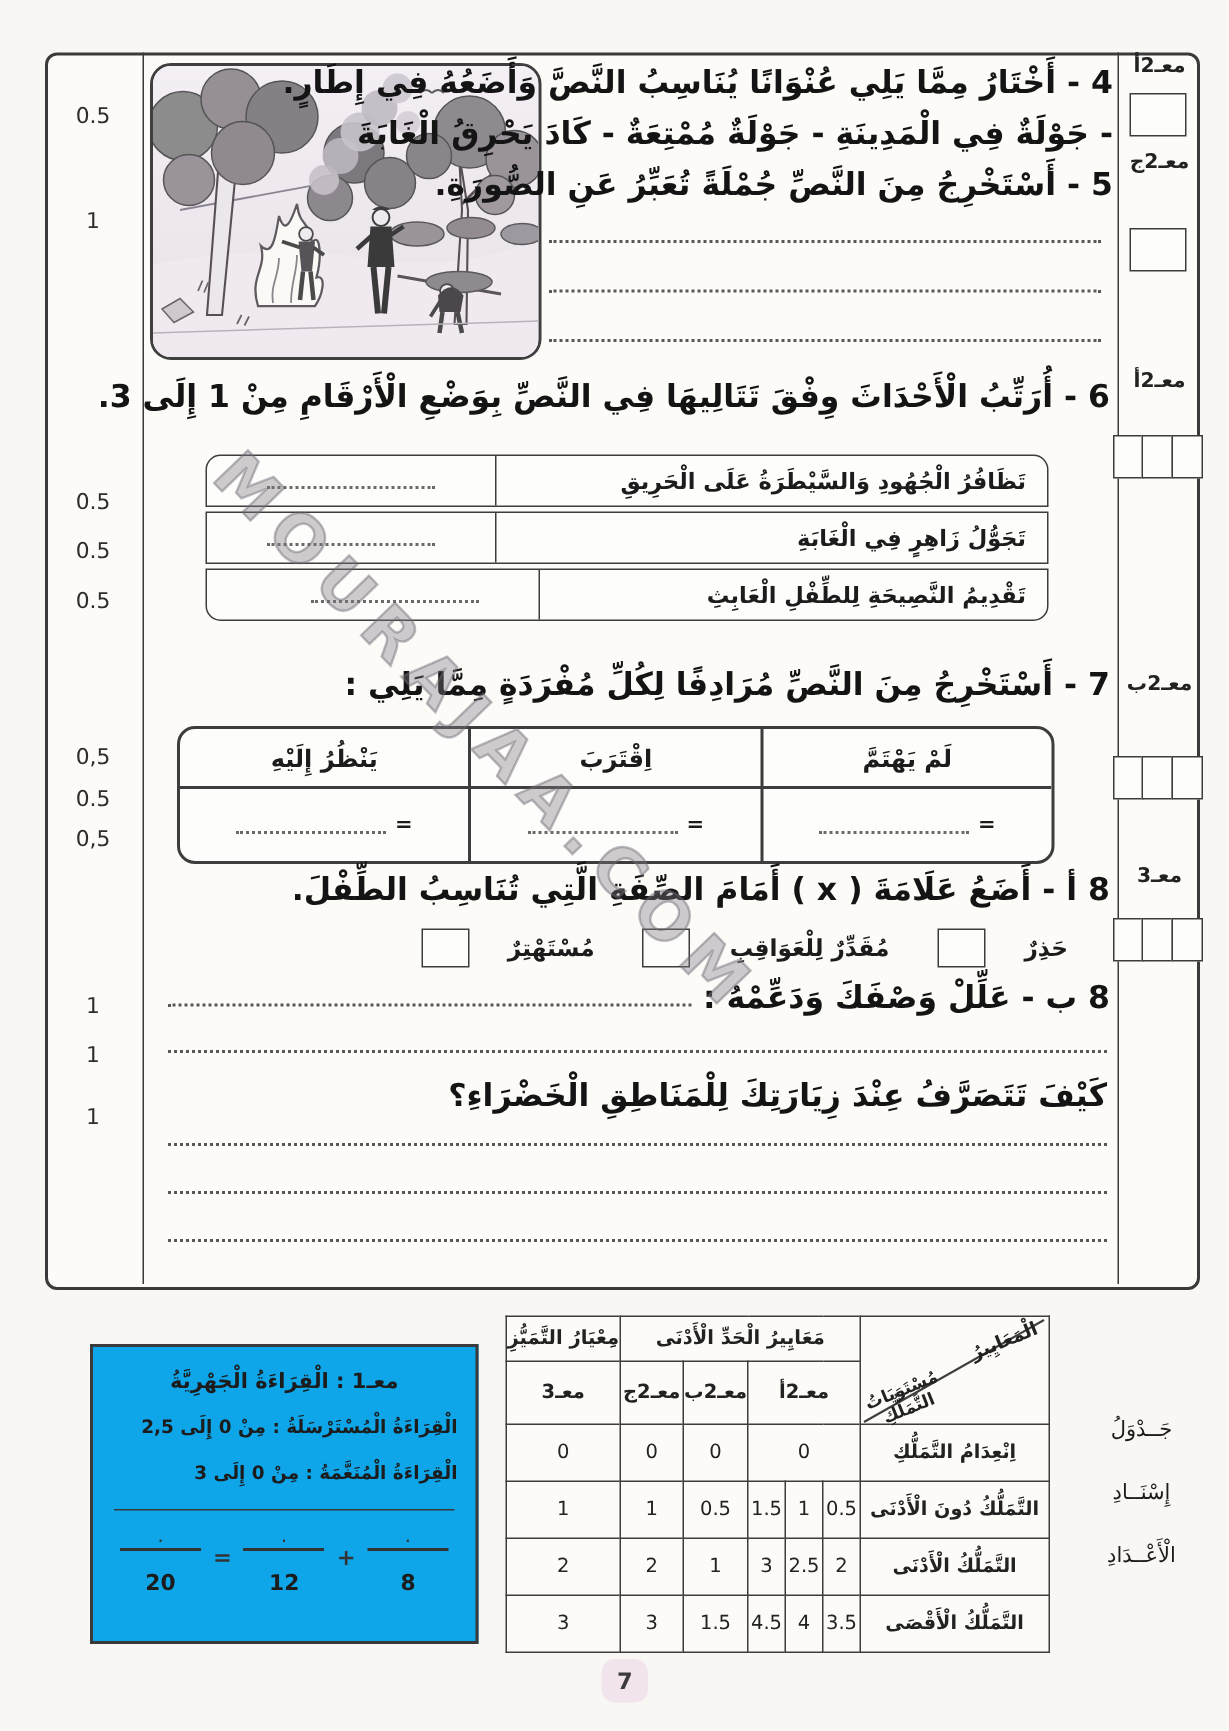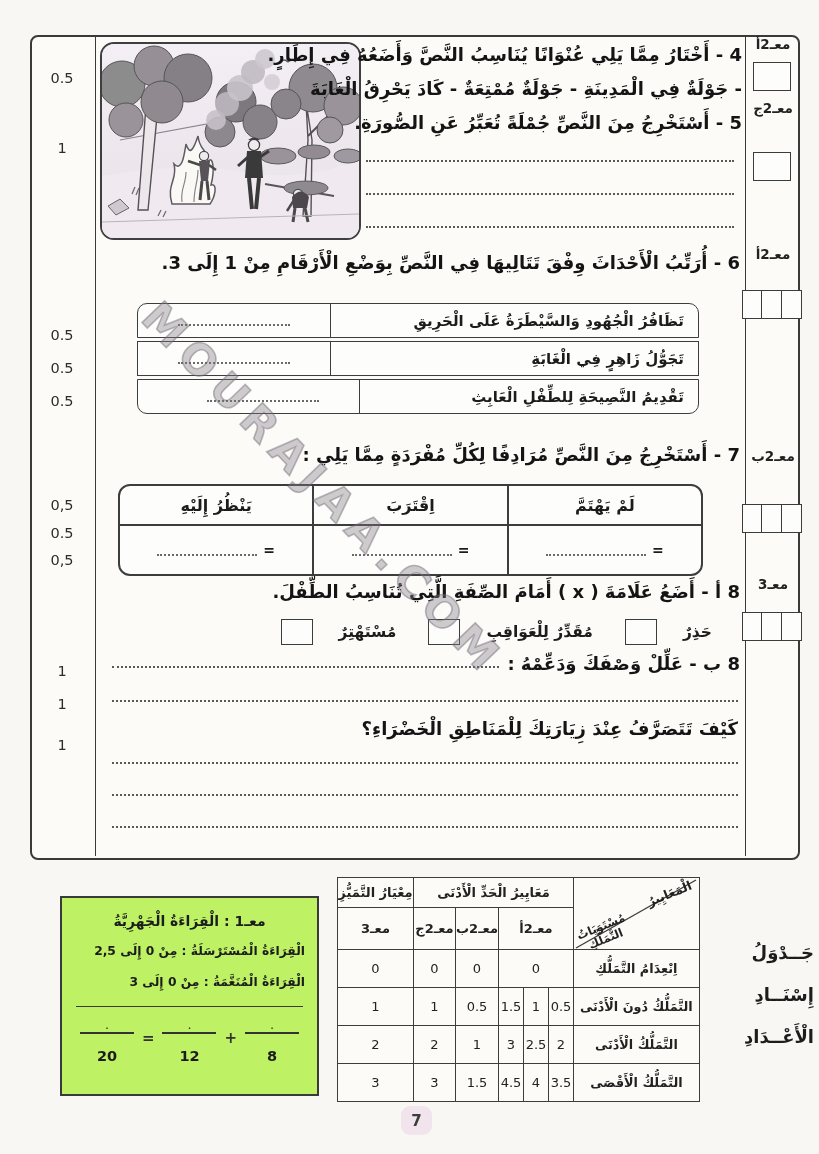--- a/index.html
+++ b/index.html
@@ -10,21 +10,21 @@
   .frame{left:30px;top:35px;width:766px;height:821px;border:2.4px solid #3a3a3a;border-radius:8px;background:#fcfbf8;}
   .vline{width:0;border-left:1.8px solid #3a3a3a;}
   
   .score{width:44px;text-align:center;font-size:14.5px;color:#2d2d2d;}
   
   .crit-label{font-size:13.5px;font-weight:700;direction:rtl;text-align:center;color:#222;white-space:nowrap;}
   .box1{border:1.8px solid #3c3c3c;background:#fdfdfb;}
   .tripbox{display:flex;}
   .tripbox span{width:19px;height:27px;border:1.8px solid #3c3c3c;margin-left:-1.8px;background:#fdfdfb;}
   
-  .q{direction:rtl;text-align:right;font-weight:700;font-size:18px;color:#141414;white-space:nowrap;}
+  .q{direction:rtl;text-align:right;font-weight:700;font-size:21px;color:#141414;white-space:nowrap;}
   .q45{line-height:34px;}
   .dotline{border-bottom:2.4px dotted #585858;height:0;}
   
   .q6tbl{display:flex;flex-direction:column;row-gap:3px;}
   .q6row{display:flex;direction:rtl;border:1.9px solid #3d3d3d;height:33px;align-items:center;background:#fdfdfb;}
   .q6row:first-child{border-radius:10px 10px 0 0;}
   .q6row:last-child{border-radius:0 0 10px 10px;padding-left:29px;}
   .q6row .txt{flex:1;padding:0 14px;font-weight:700;font-size:15px;white-space:nowrap;}
   .q6row .ans{width:192px;height:100%;border-right:1.9px solid #3d3d3d;display:flex;align-items:center;justify-content:center;}
   .q6row .ans .seg{width:112px;border-bottom:2.2px dotted #6a6a6a;height:0;margin-top:8px;}
@@ -37,21 +37,21 @@
   .q7ans .q7cell{font-size:14px;gap:6px;}
   .q7ans .seg{width:100px;border-bottom:2.2px dotted #6a6a6a;height:0;margin-top:9px;}
   
   .opts{display:flex;direction:rtl;align-items:center;column-gap:32px;padding-right:16px;}
   .opt{display:flex;direction:rtl;align-items:center;column-gap:26px;}
   .opt .lbl{font-weight:700;font-size:15.5px;white-space:nowrap;}
   .chk{width:30px;height:24px;border:1.9px solid #3c3c3c;background:#fdfdfb;}
   .q8bline{display:flex;direction:rtl;align-items:flex-end;column-gap:8px;}
   .q8bline .dotline{flex:1;margin-bottom:6px;}
   
-  .readbox{border:2px solid #3a3a3a;background:#bef264;direction:rtl;padding:8px 12px 10px 12px;box-sizing:border-box;}
+  .readbox{border:2px solid #3a3a3a;background:#0ea5e9;direction:rtl;padding:8px 12px 10px 12px;box-sizing:border-box;}
   .readbox .ttl{text-align:center;font-weight:700;font-size:14px;line-height:30px;white-space:nowrap;}
   .readbox .ln{text-align:right;font-weight:700;font-size:12.3px;line-height:31px;white-space:nowrap;}
   .readbox .div{border-top:1.8px solid #3a3a3a;margin:8px 2px 4px 2px;}
   .formula{display:flex;direction:ltr;justify-content:space-between;align-items:center;padding:6px 6px 0 6px;}
   .frac{display:flex;flex-direction:column;align-items:center;width:54px;}
   .frac .slot{font-size:13px;height:15px;line-height:15px;color:#333;}
   .frac .bar{width:100%;border-top:2px solid #333;}
   .frac .den{font-size:14.5px;font-weight:700;padding-top:2px;margin-top:12px;}
   .op{font-size:15px;font-weight:700;color:#333;padding-bottom:6px;}
   
@@ -60,21 +60,21 @@
   table.grade .rowlbl{font-weight:700;font-size:12.8px;white-space:nowrap;padding:0 6px;}
   table.grade .hdr{font-weight:700;font-size:13px;white-space:nowrap;}
   td.ga1{border-left:1px dotted #8a8a8a;}
   td.ga2{border-left:1px dotted #8a8a8a;border-right:1px dotted #8a8a8a;}
   td.ga3{border-right:1px dotted #8a8a8a;}
   .corner{position:relative;width:124px;}
   .corner svg{position:absolute;left:0;top:0;}
   .corner .ct{position:absolute;top:8px;right:6px;transform:rotate(-22deg);font-weight:700;font-size:12.5px;white-space:nowrap;}
   .corner .cb{position:absolute;bottom:3px;left:4px;transform:rotate(-22deg);font-weight:700;font-size:11.5px;line-height:13px;text-align:center;white-space:nowrap;}
   
-  .sidetitle{direction:rtl;font-weight:700;font-size:18px;line-height:42px;white-space:nowrap;}
+  .sidetitle{direction:rtl;text-align:center;font-weight:400;font-size:14px;line-height:42px;white-space:nowrap;}
   
   .badge{background:#f1e4ed;border-radius:9px;display:flex;align-items:center;justify-content:center;font-size:15px;font-weight:700;color:#3c3c3c;}
   
   .wm{left:168px;top:292px;transform:rotate(46deg);transform-origin:0 0;font-size:43px;font-weight:800;letter-spacing:9px;color:rgba(128,122,132,0.38);-webkit-text-stroke:1.6px rgba(110,104,116,0.45);white-space:nowrap;z-index:5;pointer-events:none;}
   .illus{border:2.2px solid #3f3f3f;border-radius:14px;overflow:hidden;background:#efe9ef;}
 </style>
 </head>
 <body>
 
 <div class="sheet">

